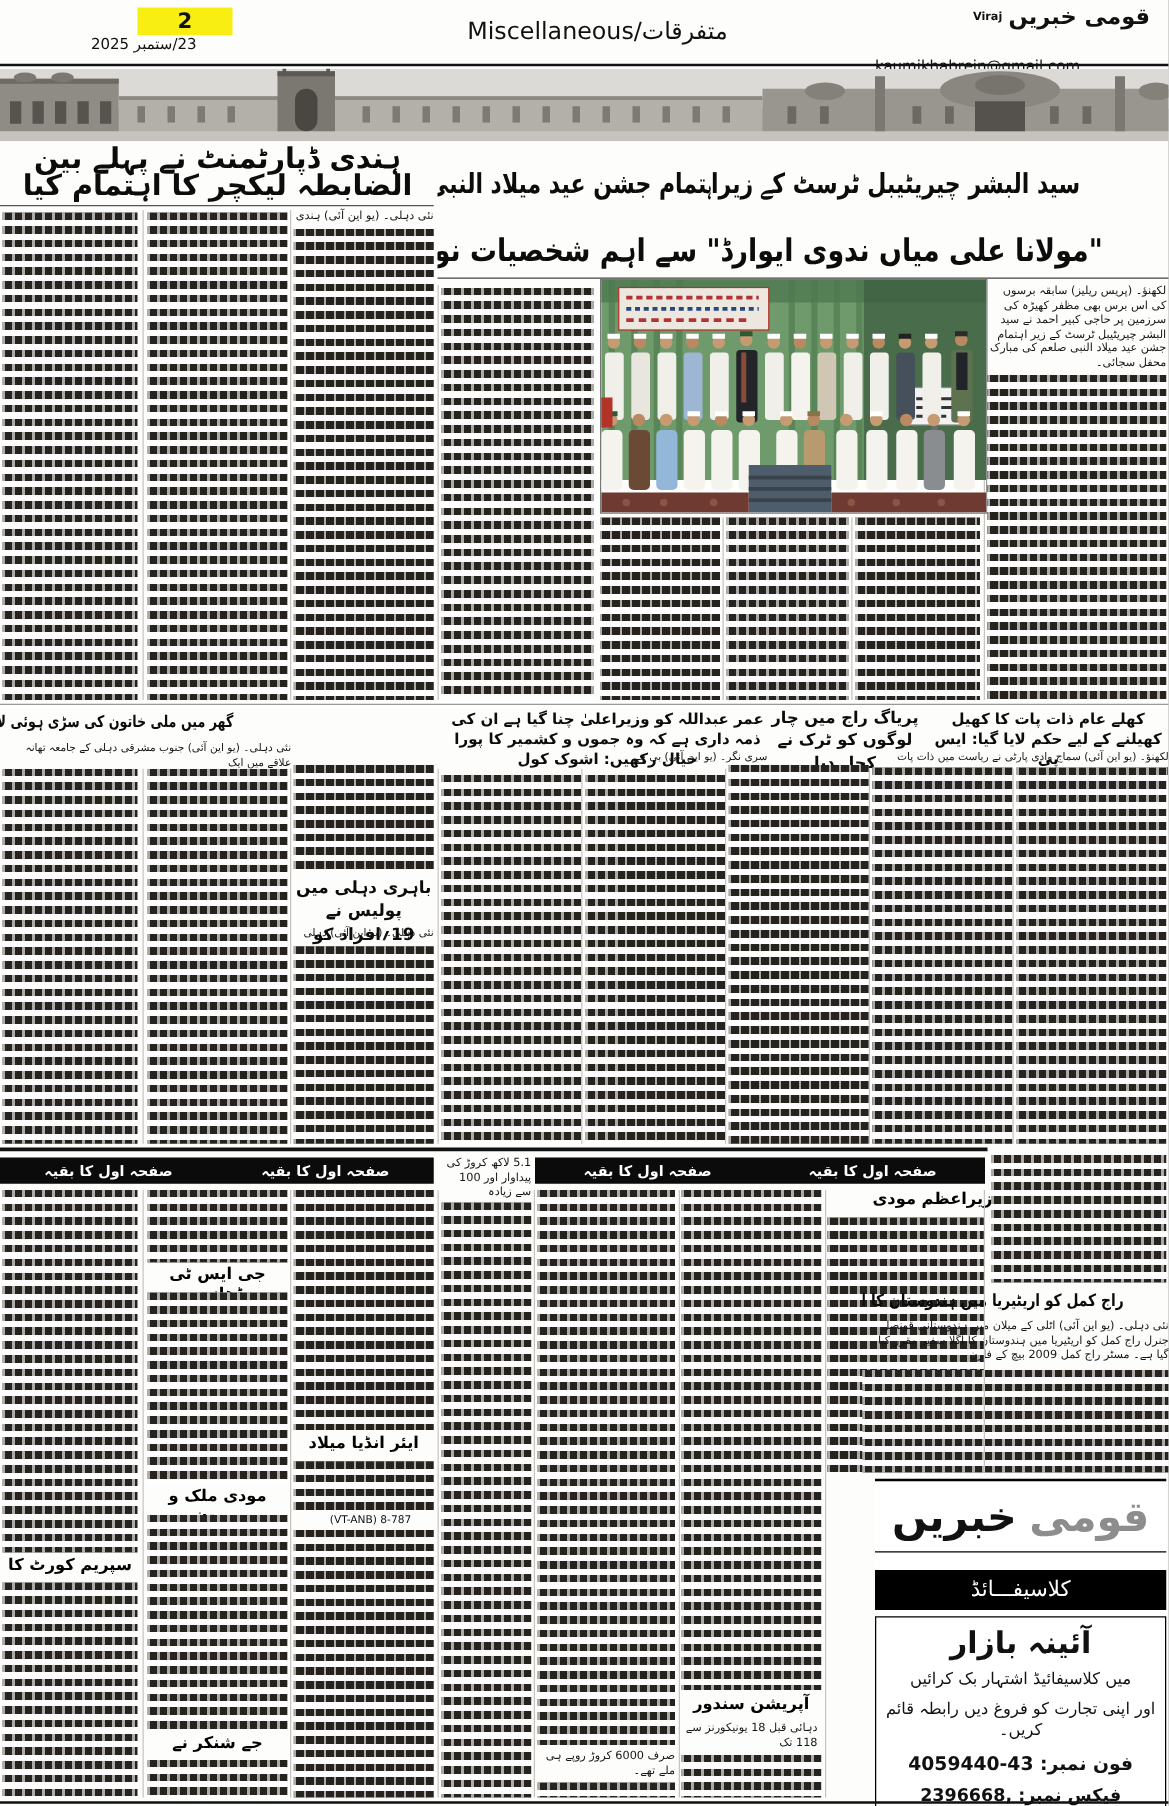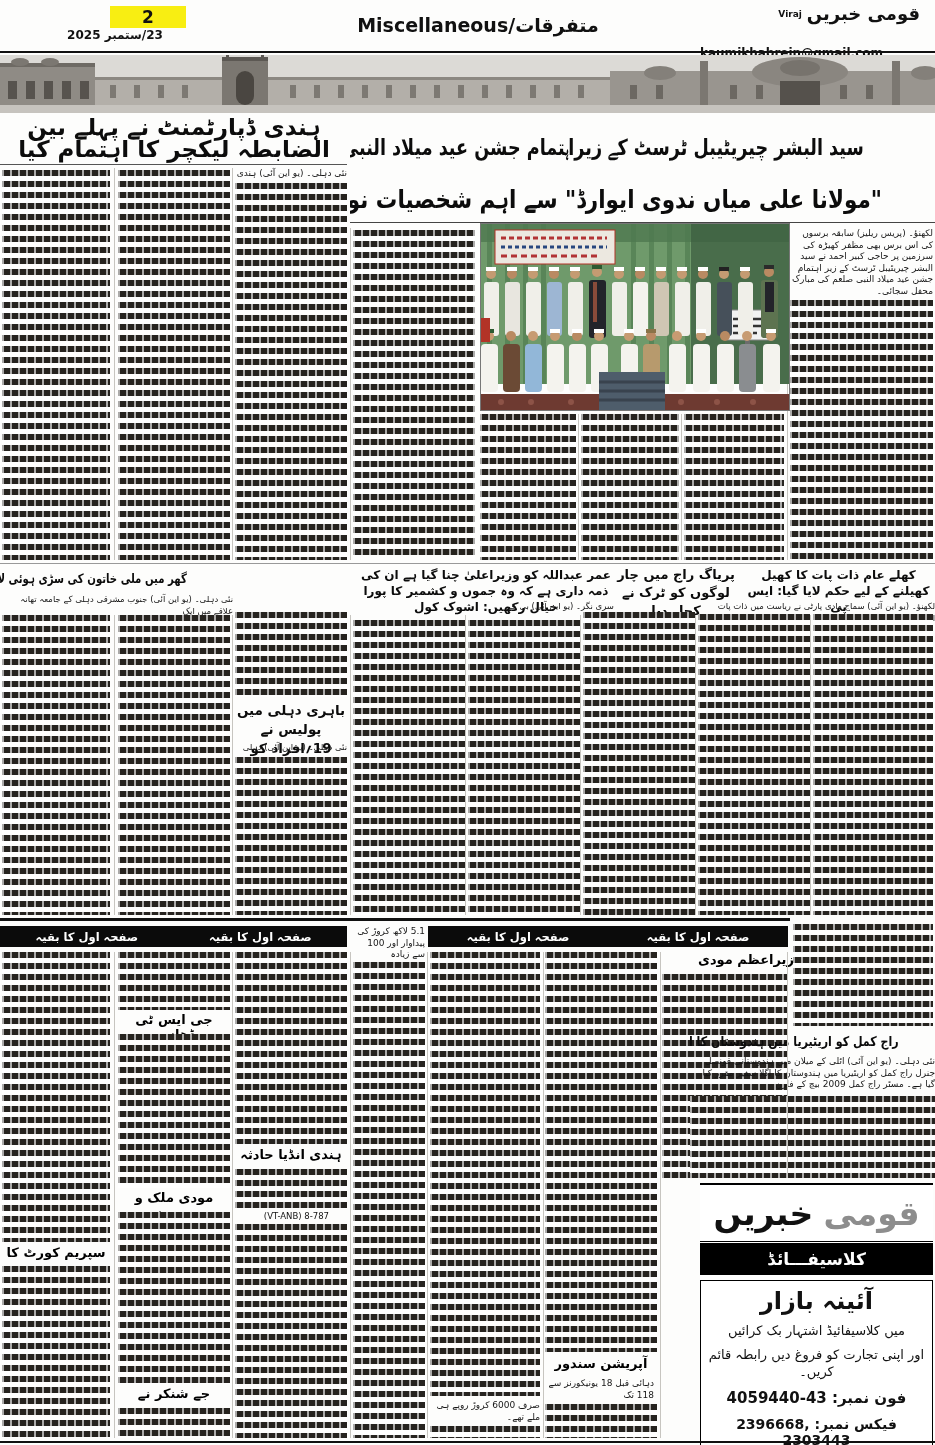--- a/index.html
+++ b/index.html
@@ -1,43 +1,43 @@
 <!DOCTYPE html>
 <html lang="ur"><head>
 <meta charset="utf-8">
 <style>
   html,body{margin:0;padding:0;background:#9a9a9a;}
   .page{position:relative;width:935px;height:1445px;margin:0 auto;background:#fdfdfc;
         font-family:"DejaVu Sans",sans-serif;color:#111;overflow:hidden;}
   .abs{position:absolute;}
   .rtl{direction:rtl;unicode-bidi:isolate;}
   .c{text-align:center;}
-  .b{font-weight:bold;}
+  .b{font-weight:normal;}
   .nw{white-space:nowrap;overflow:hidden;}
   
   .sim{background-color:#fff;
        background-image:
          repeating-linear-gradient(90deg, rgba(255,255,255,.62) 0 2px, rgba(255,255,255,0) 2px 8px),
          repeating-linear-gradient(180deg,#26231f 0 6px,#fff 6px 11px);}
   .vr{position:absolute;width:1px;background:#c7c5c0;}
   .hr{position:absolute;background:#111;}
   .hl{font-weight:bold;direction:rtl;text-align:center;color:#0c0c0c;}
   .dl{font-size:9px;line-height:11.5px;direction:rtl;text-align:right;color:#161616;}
   .sub{font-weight:bold;direction:rtl;text-align:center;font-size:13px;color:#000;}
   .bar{background:#0b0b0b;color:#fff;display:flex;align-items:center;justify-content:space-around;
        font-weight:bold;font-size:11.5px;direction:rtl;}
   .sk{display:inline-block;transform-origin:center;}
   
   .cls{position:absolute;left:700px;top:1183px;width:233px;height:258px;background:#fff;}
   .cls-logo{border-top:2px solid #000;border-bottom:1.5px solid #000;height:56px;
             display:flex;align-items:center;justify-content:center;gap:10px;direction:rtl;
             font-weight:bold;font-size:33px;}
   .cls-logo .g1{color:#8d8d8d;}
-  .cls-bar{margin-top:1px;background:#000;color:#fff;height:32px;line-height:32px;
-           text-align:center;font-weight:bold;font-size:17px;direction:rtl;}
+  .cls-bar{margin-top:14px;background:#000;color:#fff;height:32px;line-height:32px;
+           text-align:center;font-weight:normal;font-size:17px;direction:rtl;}
   .cls-inner{border:1.5px solid #000;margin-top:5px;height:152px;padding:6px 5px;
              text-align:center;direction:rtl;}
   .cls-title{font-weight:bold;font-size:24px;letter-spacing:1px;}
   .cls-line{font-size:13px;margin-top:7px;line-height:17px;}
   .cls-phone{font-size:15px;font-weight:bold;margin-top:9px;}
   .num{direction:ltr;unicode-bidi:isolate;font-weight:bold;}
 </style>
 </head>
 <body>
 
@@ -390,21 +390,21 @@
 
   <div class="abs sim" style="left:118px;top:952px;width:112px;height:58px;"></div>
   <div class="abs sub" style="left:118px;top:1012px;width:112px;">جی ایس ٹی ڈھانچہ</div>
   <div class="abs sim" style="left:118px;top:1034px;width:112px;height:154px;"></div>
   <div class="abs sub" style="left:118px;top:1190px;width:112px;">مودی ملک و بیرون</div>
   <div class="abs sim" style="left:118px;top:1212px;width:112px;height:172px;"></div>
   <div class="abs sub" style="left:118px;top:1386px;width:112px;">جے شنکر نے</div>
   <div class="abs sim" style="left:118px;top:1408px;width:112px;height:30px;"></div>
 
   <div class="abs sim" style="left:235px;top:952px;width:112px;height:192px;"></div>
-  <div class="abs sub" style="left:235px;top:1147px;width:112px;">ہندی انڈیا حادثہ</div>
+  <div class="abs sub" style="left:235px;top:1147px;width:112px;">ایئر انڈیا میلاد</div>
   <div class="abs sim" style="left:235px;top:1169px;width:112px;height:40px;"></div>
   <div class="abs" style="left:217px;top:1211px;width:112px;font-size:8.5px;text-align:right;direction:ltr;">(VT-ANB) 8-787</div>
   <div class="abs sim" style="left:235px;top:1224px;width:112px;height:214px;"></div>
 
   <div class="abs sim" style="left:430px;top:952px;width:110px;height:444px;"></div>
   <div class="abs dl" style="left:430px;top:1400px;width:110px;">صرف 6000 کروڑ روپے ہی ملے تھے۔</div>
   <div class="abs sim" style="left:430px;top:1426px;width:110px;height:12px;"></div>
 
   <div class="abs sim" style="left:545px;top:952px;width:112px;height:400px;"></div>
   <div class="abs sub" style="left:545px;top:1356px;width:112px;">آپریشن سندور</div>

